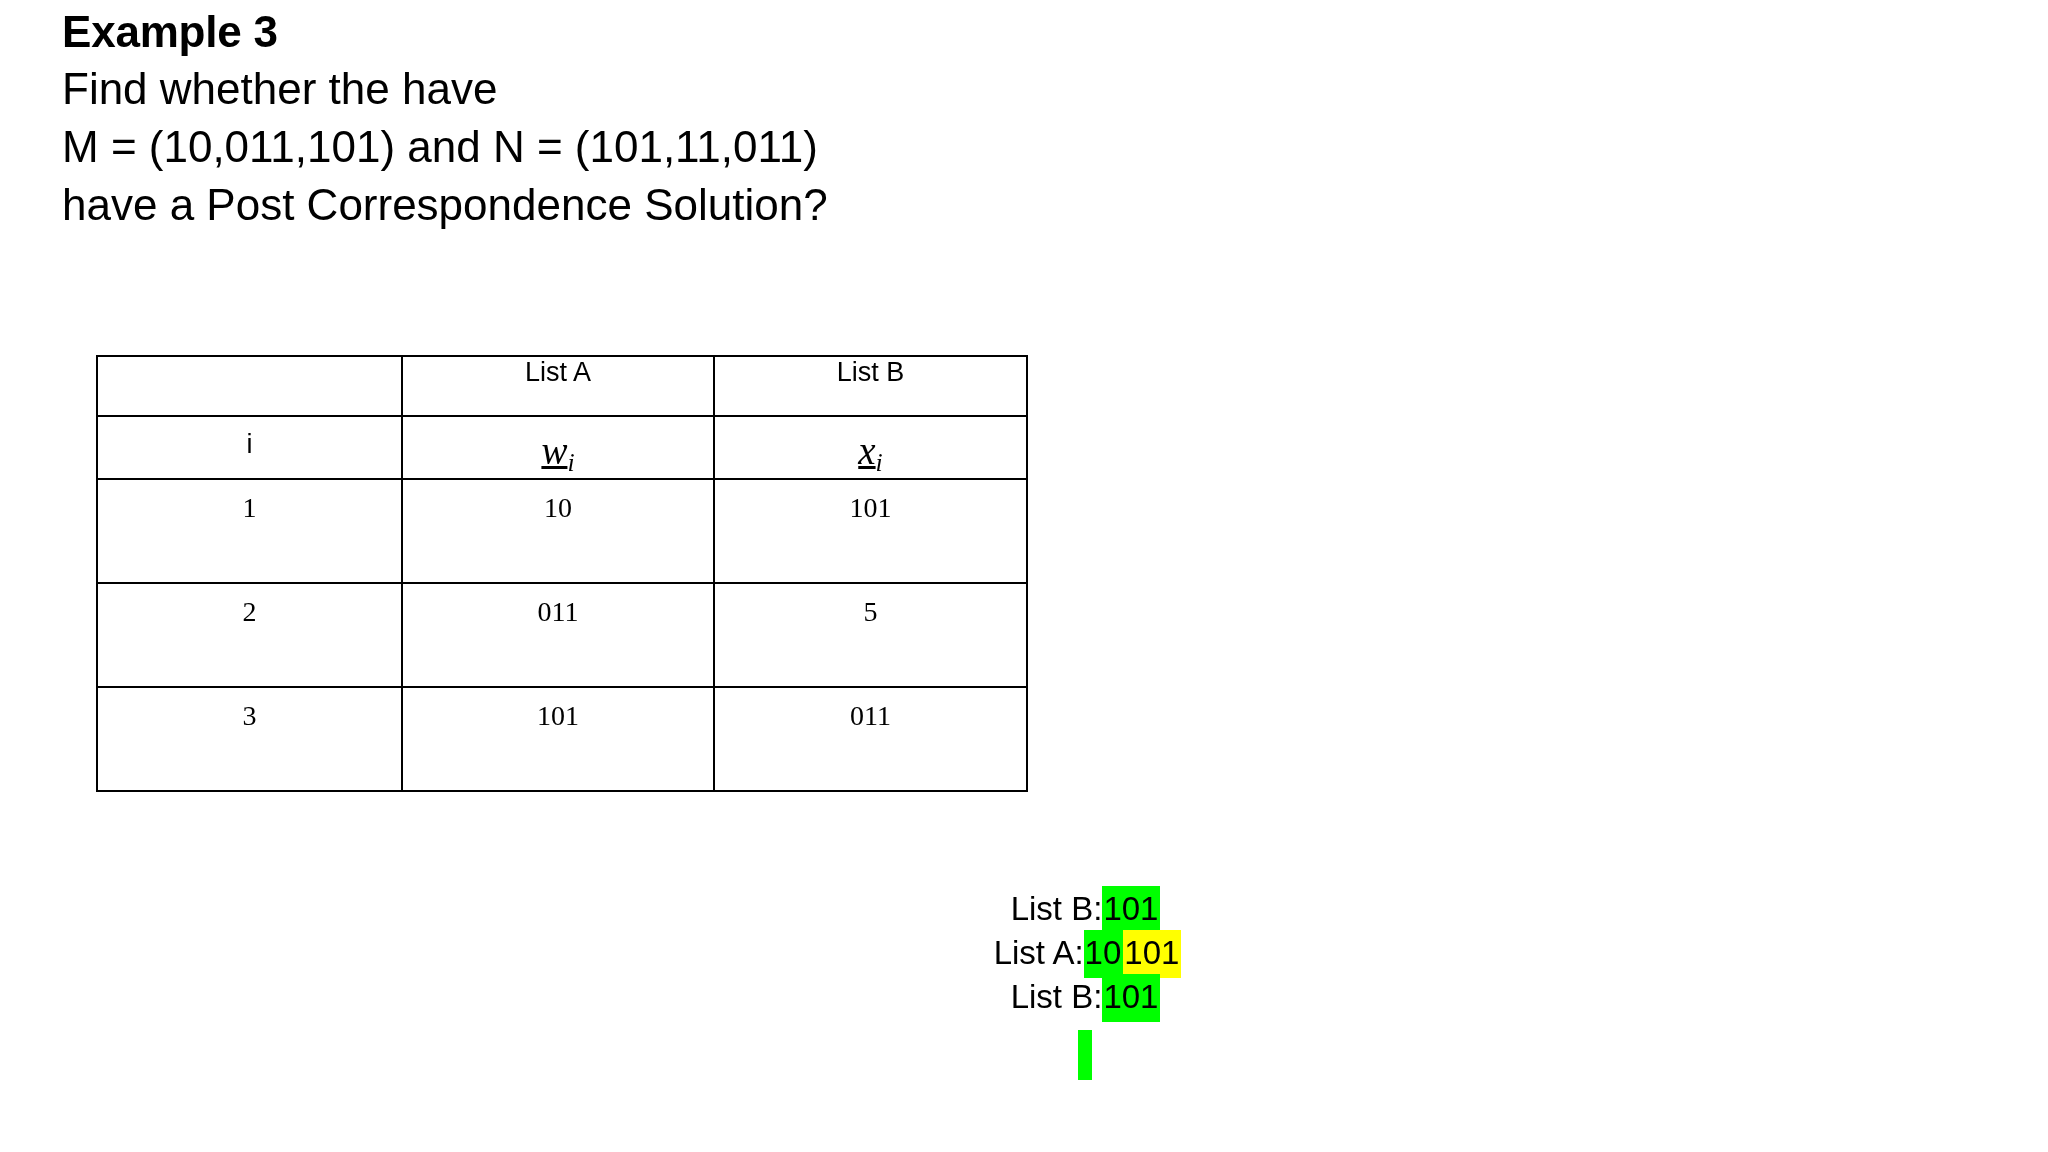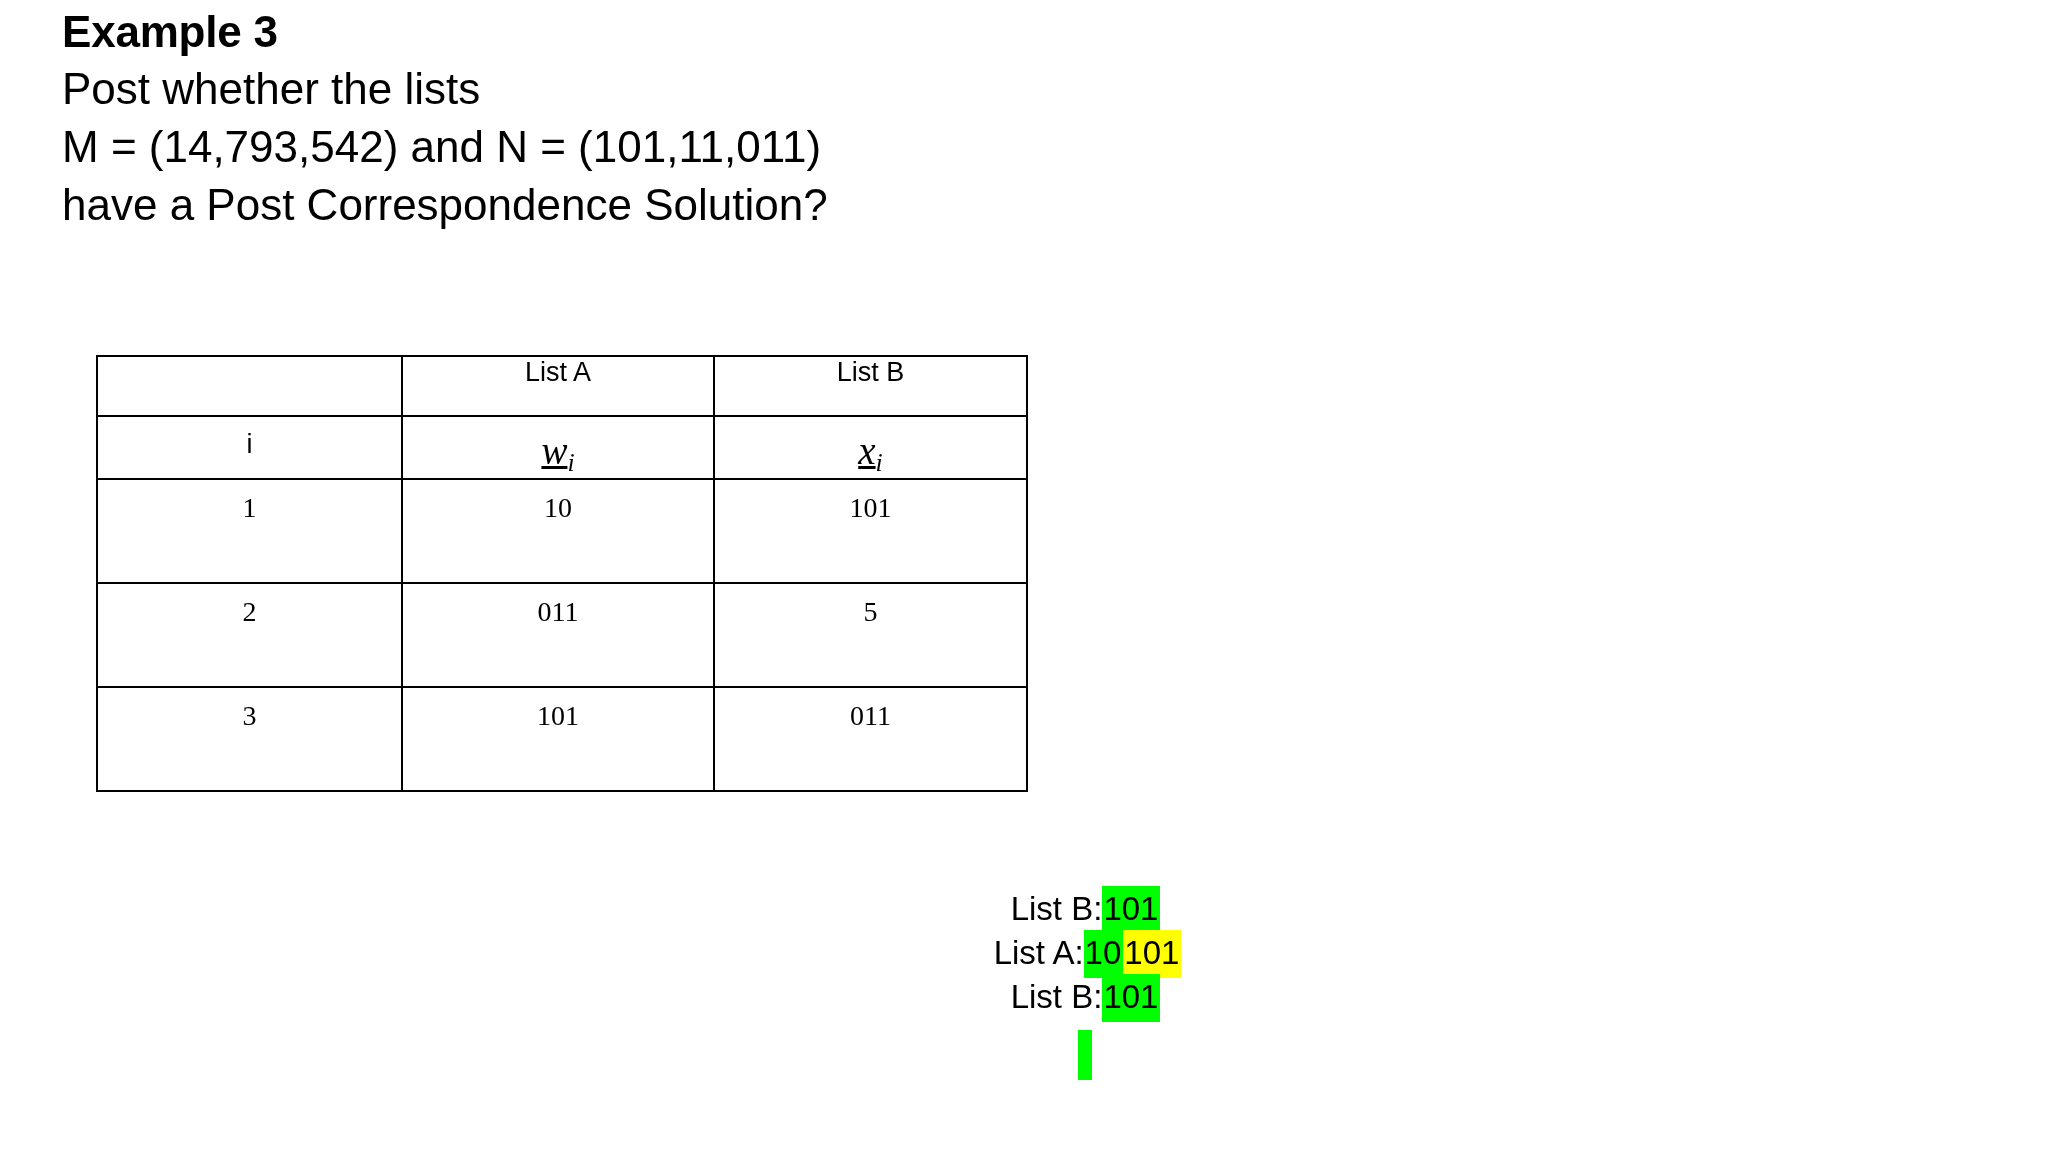--- a/index.html
+++ b/index.html
@@ -138,22 +138,22 @@
     width: 14px;
     height: 50px;
     background: #00ff00;
   }
 </style>
 </head>
 <body>
 
 <div id="heading-block">
   <div id="slide-title">Example 3</div>
-  <div class="question-line">Post whether the lists</div>
-  <div class="question-line">M = (14,793,542) and N = (101,11,011)</div>
+  <div class="question-line">Find whether the have</div>
+  <div class="question-line">M = (10,011,101) and N = (101,11,011)</div>
   <div class="question-line">have a Post Correspondence Solution?</div>
 </div>
 
 <table id="ppc-table">
   <colgroup>
     <col class="c-idx">
       <col class="c-a">
       <col class="c-b">
   </colgroup>
   <tbody>

